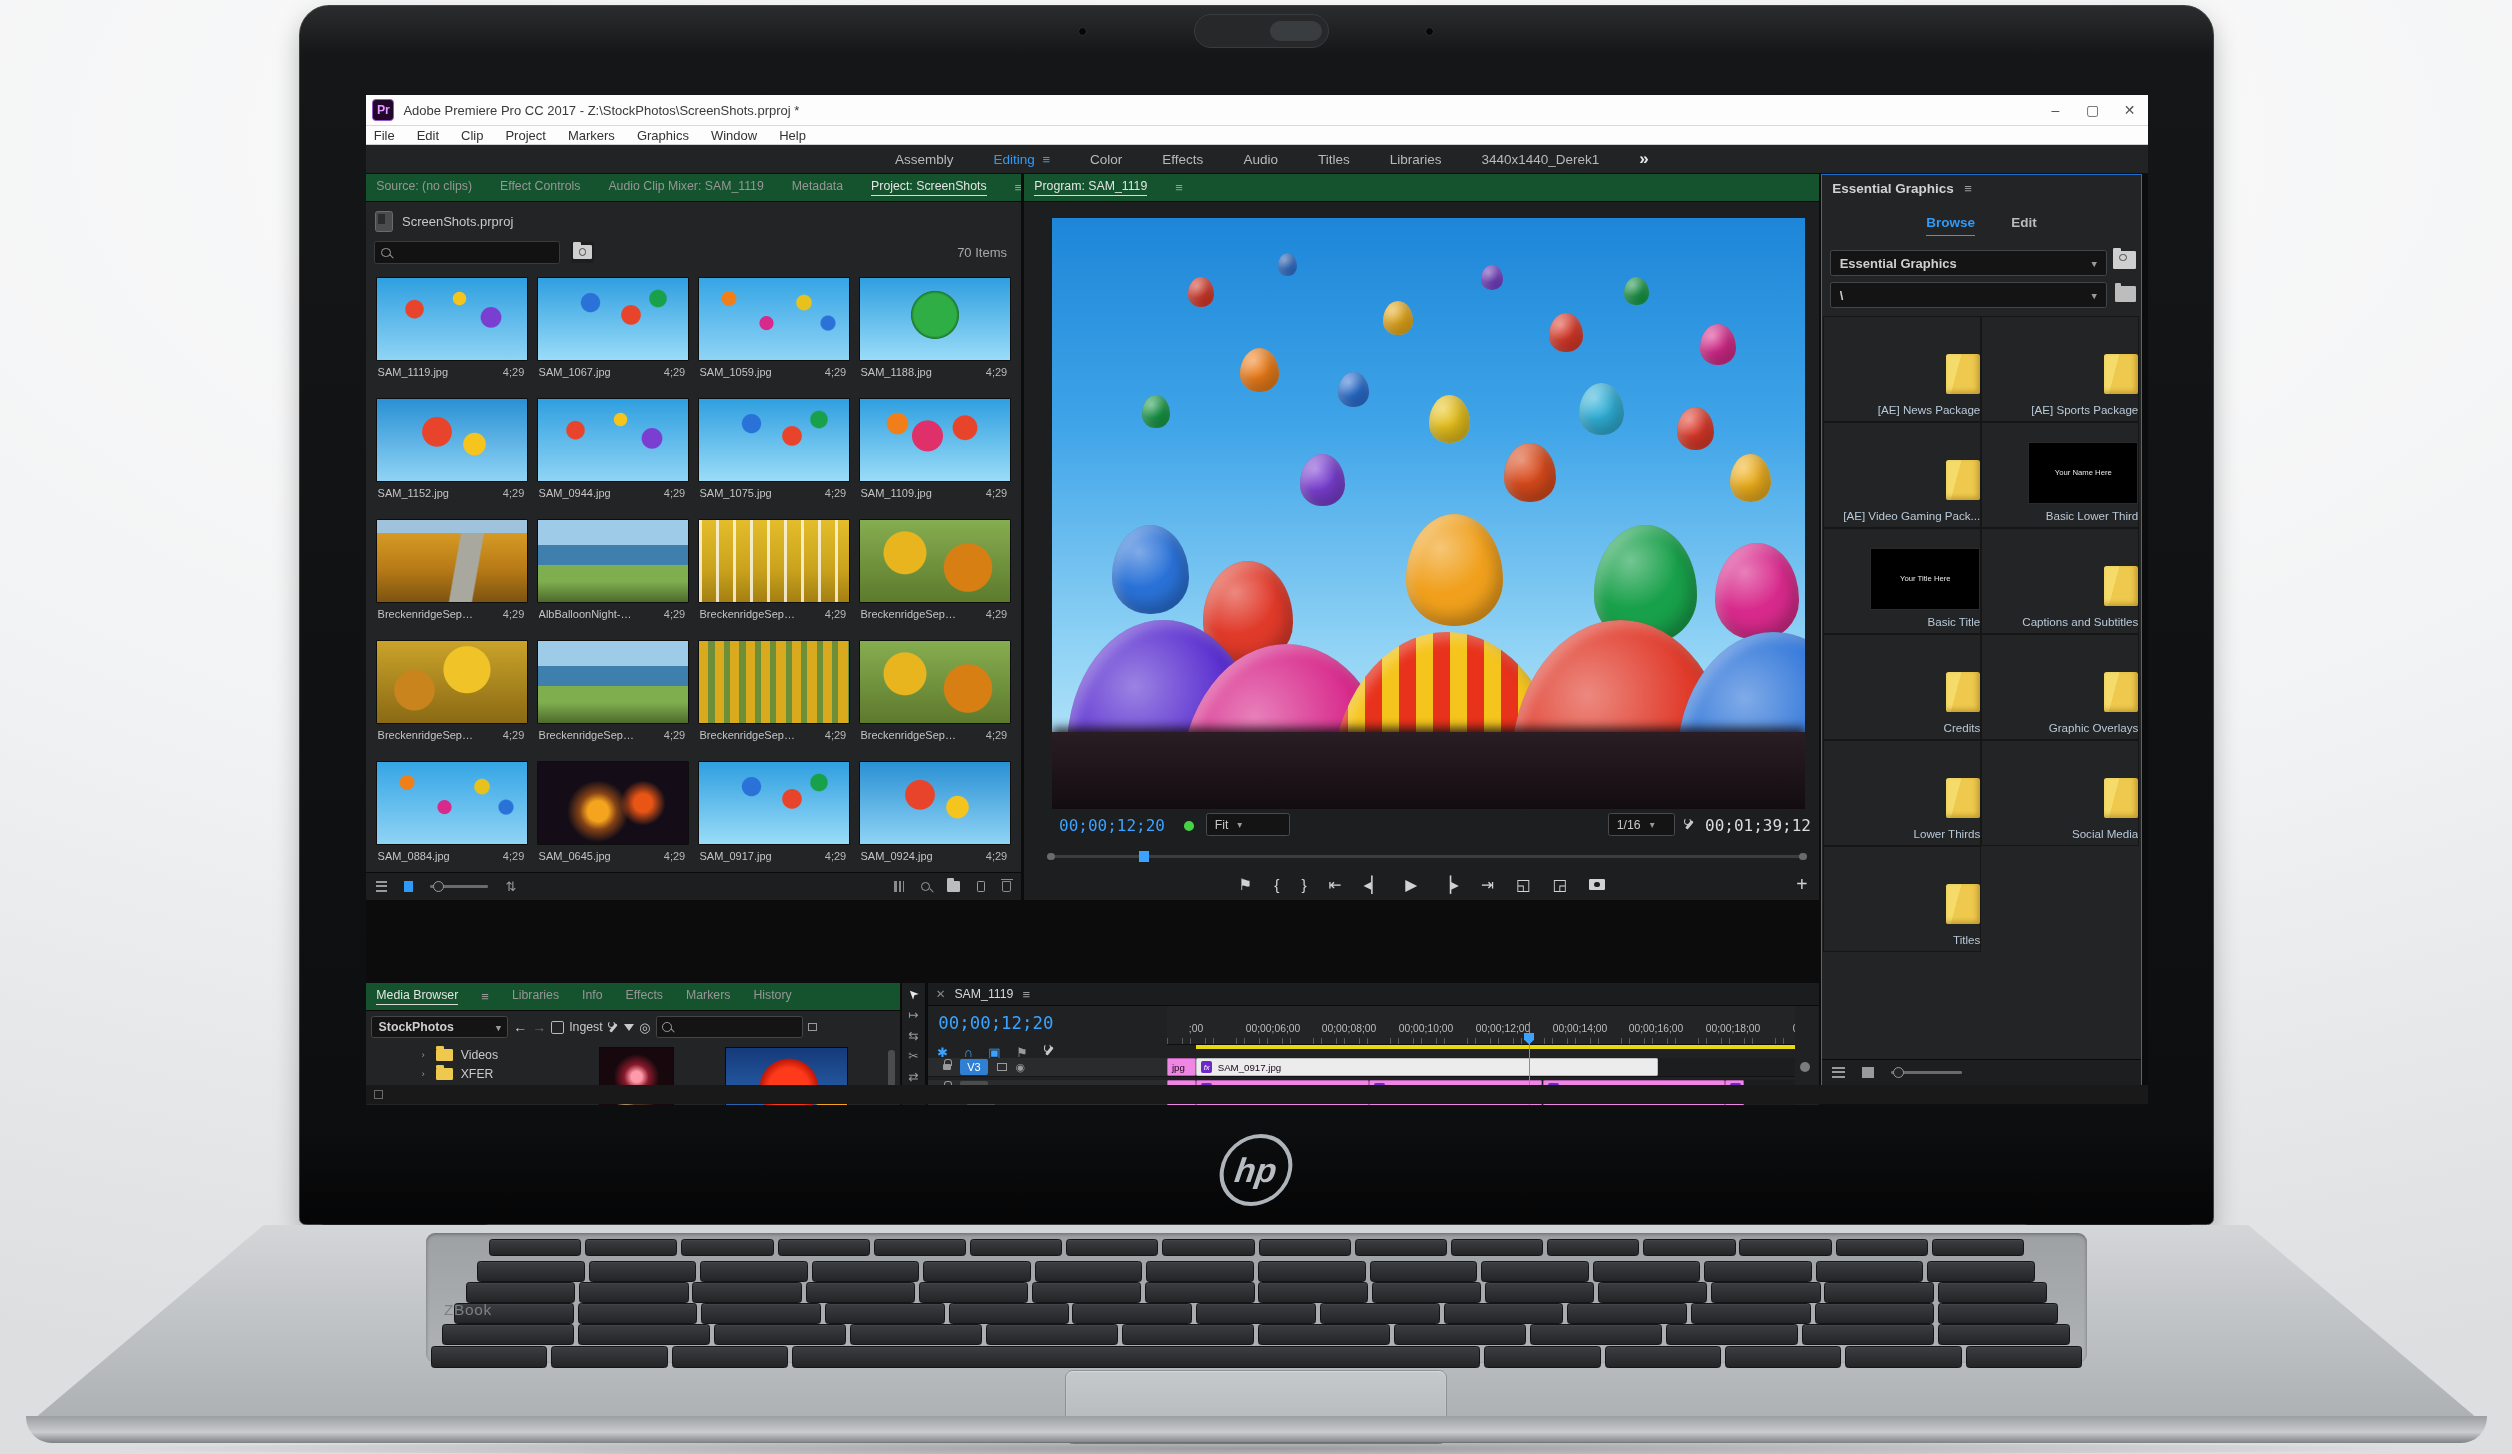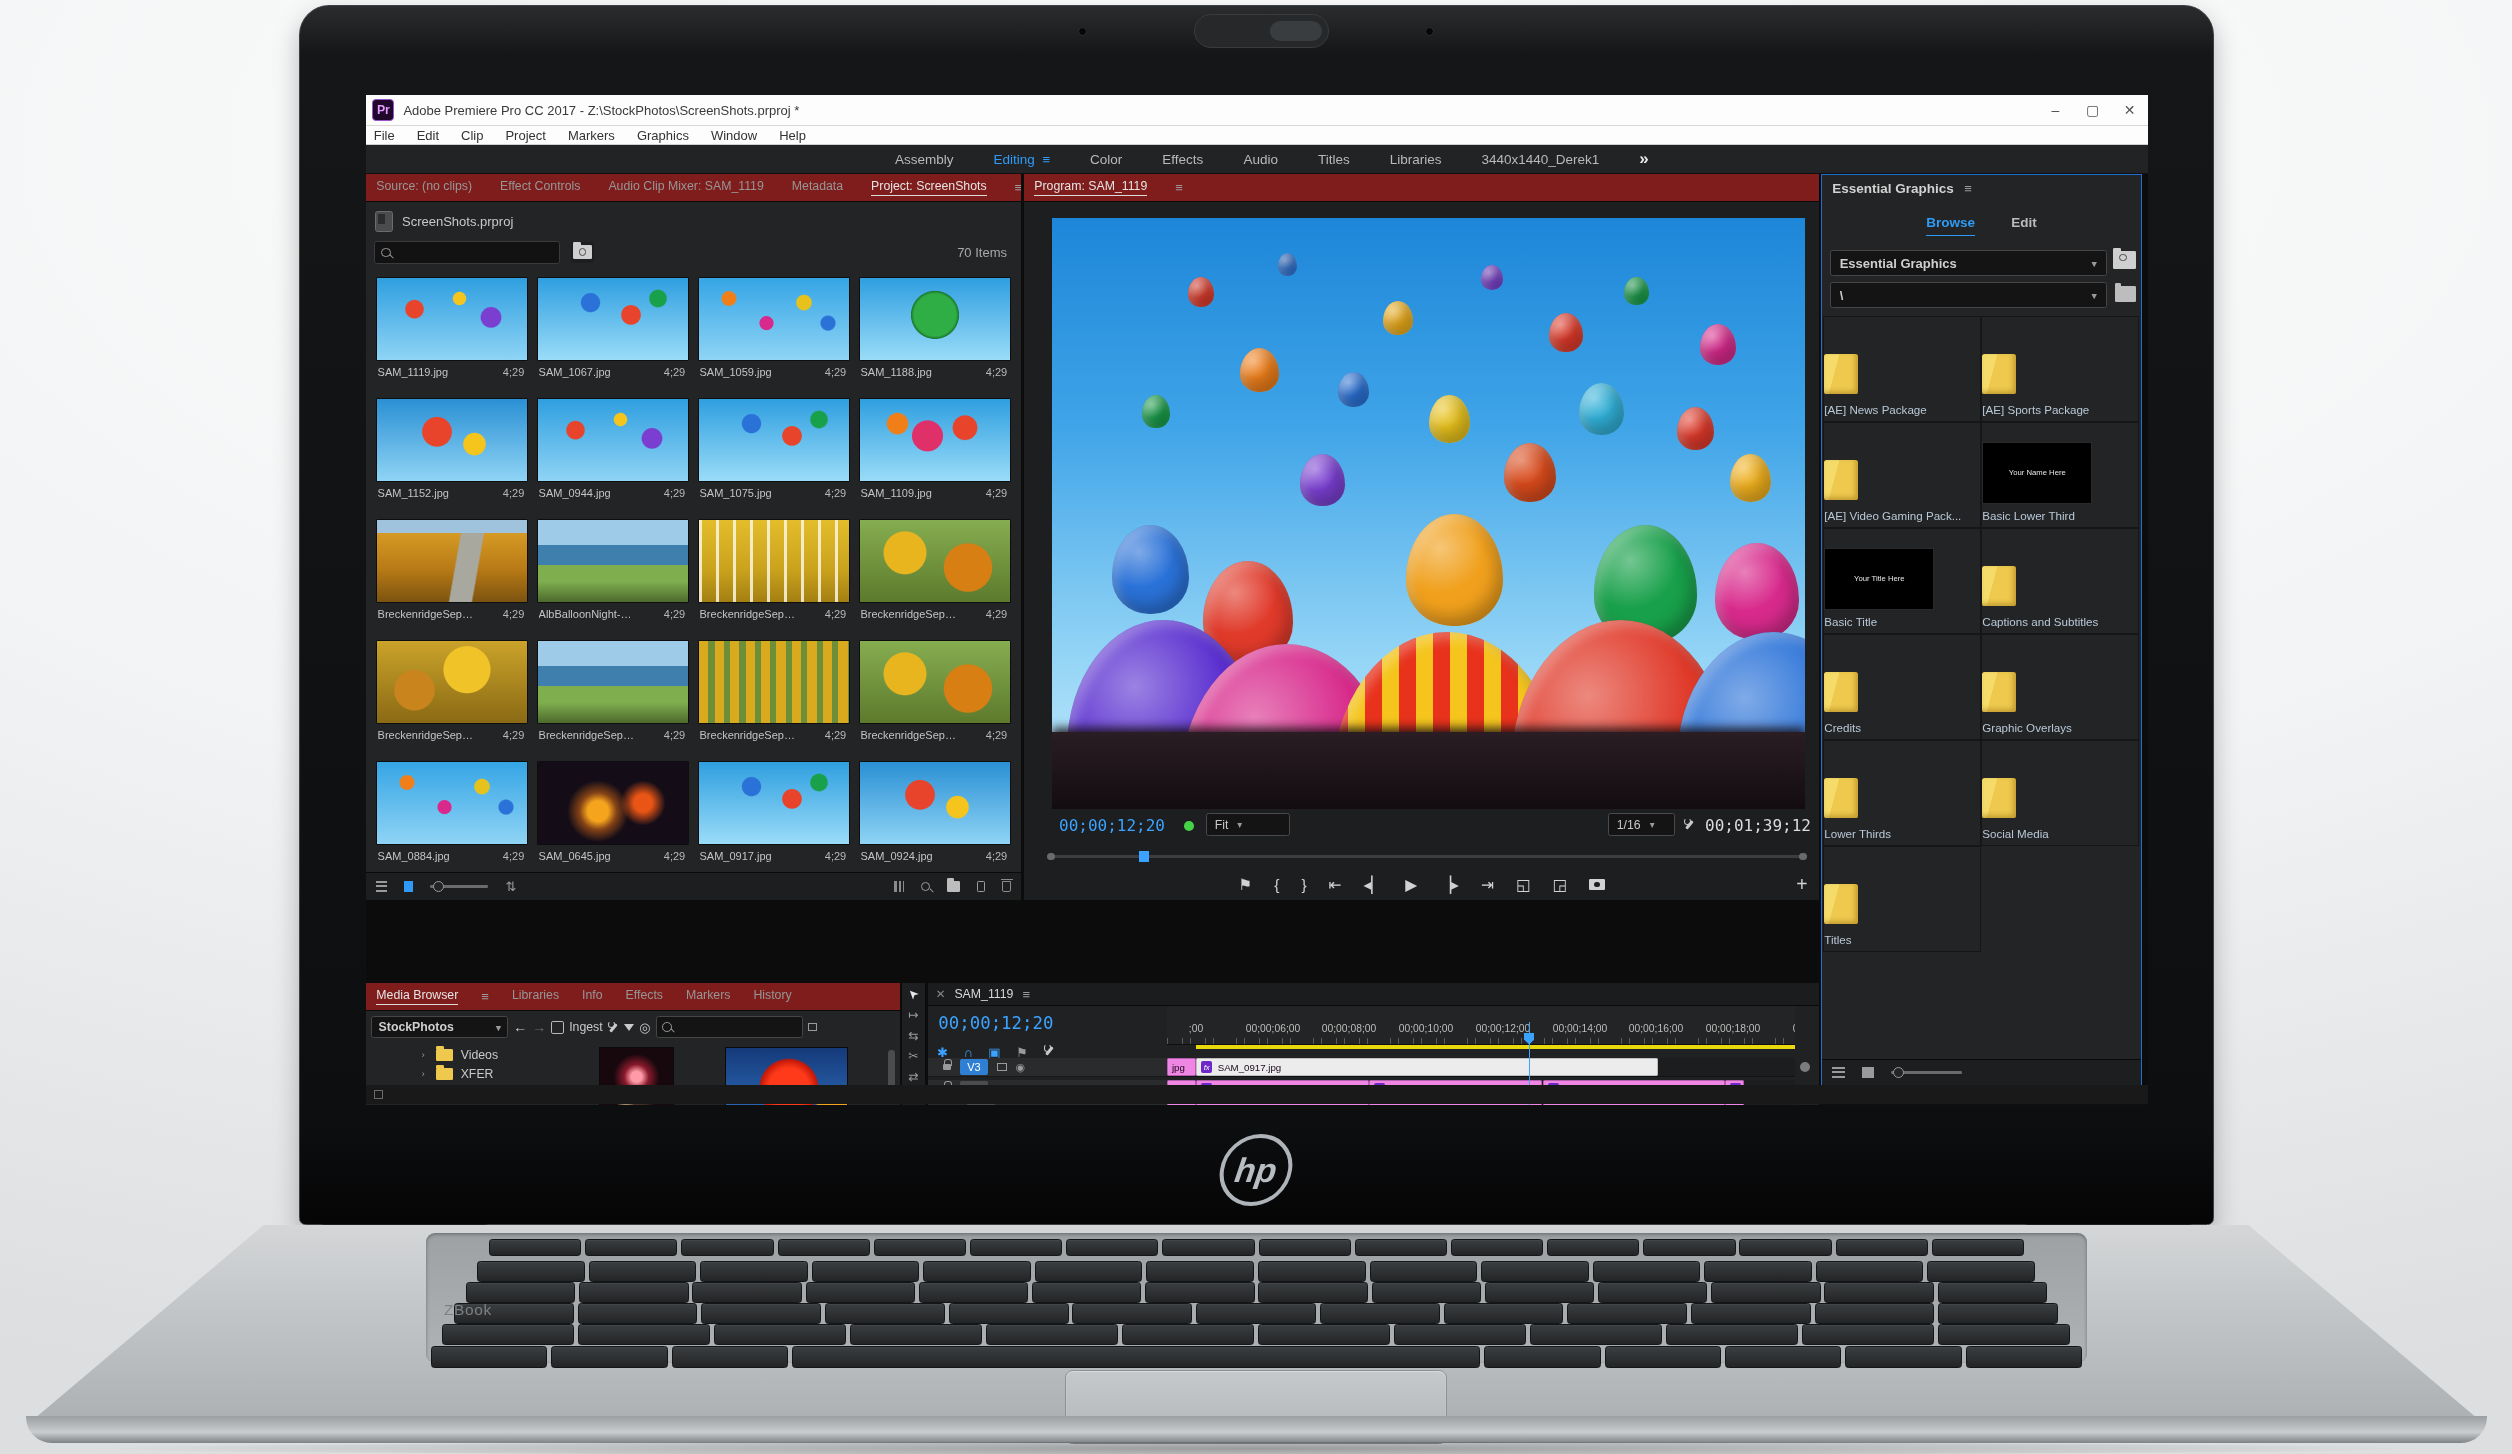--- a/index.html
+++ b/index.html
@@ -59,21 +59,21 @@
   #wsbar { left:0; top:50px; width:1782px; height:28px; background:#222325;
     display:flex; align-items:center; padding-left:529px; gap:40px; }
   .ws-tab { color:#b9b9b9; font-size:13.5px; display:flex; gap:7.7px; align-items:center; }
   .ws-tab.active { color:#2f9bf6; }
   .ws-burger { color:#2f9bf6; font-size:13px; }
   .ws-overflow { color:#e8e8e8; font-size:17px; font-weight:bold; }
 
   
   #panels { left:0; top:79px; width:1782px; height:912px; background:#0c0c0d; }
   .panel { position:absolute; background:#232425; overflow:hidden; }
-  .tabrow { position:absolute; left:0; top:0; right:0; height:28px; background:#7f1d1d;
+  .tabrow { position:absolute; left:0; top:0; right:0; height:28px; background:#14532d;
     border-bottom:0.6px solid #0a0a0a; display:flex; align-items:center; padding:0 10.3px; gap:28px; }
   .ptab { color:#969696; font-size:12.3px; white-space:nowrap; position:relative; padding-bottom:2.6px; }
   .ptab.active { color:#e4e4e4; border-bottom:1.9px solid #d9d9d9; }
   .burger { color:#9a9a9a; font-size:13px; }
 
   
   #project-panel { left:0; top:0; width:655px; height:726px; }
   #proj-head { position:absolute; left:9px; top:37px; display:flex; align-items:center; gap:9px; }
   .proj-icon { width:18px; height:20.6px; background:#4a4c4e; border-radius:2.6px; border:0.6px solid #6a6c6e; }
   #proj-name { color:#c8c8c8; font-size:13px; }
@@ -145,21 +145,21 @@
     display:flex; gap:10.3px; }
   #eg-tabs { position:absolute; left:0; top:40px; width:100%; display:flex; justify-content:center; gap:36px; }
   .eg-tab { font-size:13.5px; font-weight:bold; color:#bbbbbb; padding-bottom:5.2px; }
   .eg-tab.active { color:#2f9bf6; border-bottom:1.9px solid #2f9bf6; }
   .eg-dd { position:absolute; left:7.7px; width:277px; height:26px; background:#141415;
     border:0.6px solid #454647; border-radius:2.6px; color:#cfcfcf; font-size:13px; font-weight:bold;
     display:flex; align-items:center; padding:0 9px; }
   .eg-dd .dd-chev { margin-left:auto; }
   #eg-grid { position:absolute; left:1.3px; top:141px; width:316px; display:grid;
     grid-template-columns:repeat(2,1fr); grid-auto-rows:106px; }
-  .eg-cell { border:0.6px solid #161617; display:flex; flex-direction:column; align-items:flex-start;
+  .eg-cell { border:0.6px solid #161617; display:flex; flex-direction:column; align-items:flex-end;
     justify-content:flex-end; padding-bottom:5.2px; }
   .eg-label { color:#b9c9d8; font-size:11.6px; margin-top:5.2px; max-width:142px; overflow:hidden;
     white-space:nowrap; text-overflow:ellipsis; }
   .eg-folder { width:34px; height:40px; margin-bottom:3.9px;
     background:linear-gradient(105deg,#f5dc6a 0 34%,#eec94e 35%); border-radius:2.6px;
     box-shadow:inset -2.6px -2.6px 5.2px rgba(140,100,10,.45); }
   .eg-thumb { width:110px; height:62px; background:#000; border:0.6px solid #2a2a2a;
     display:flex; align-items:center; justify-content:center; }
   .eg-thumb span { color:#e8e8e8; font-size:7.7px; }
 

